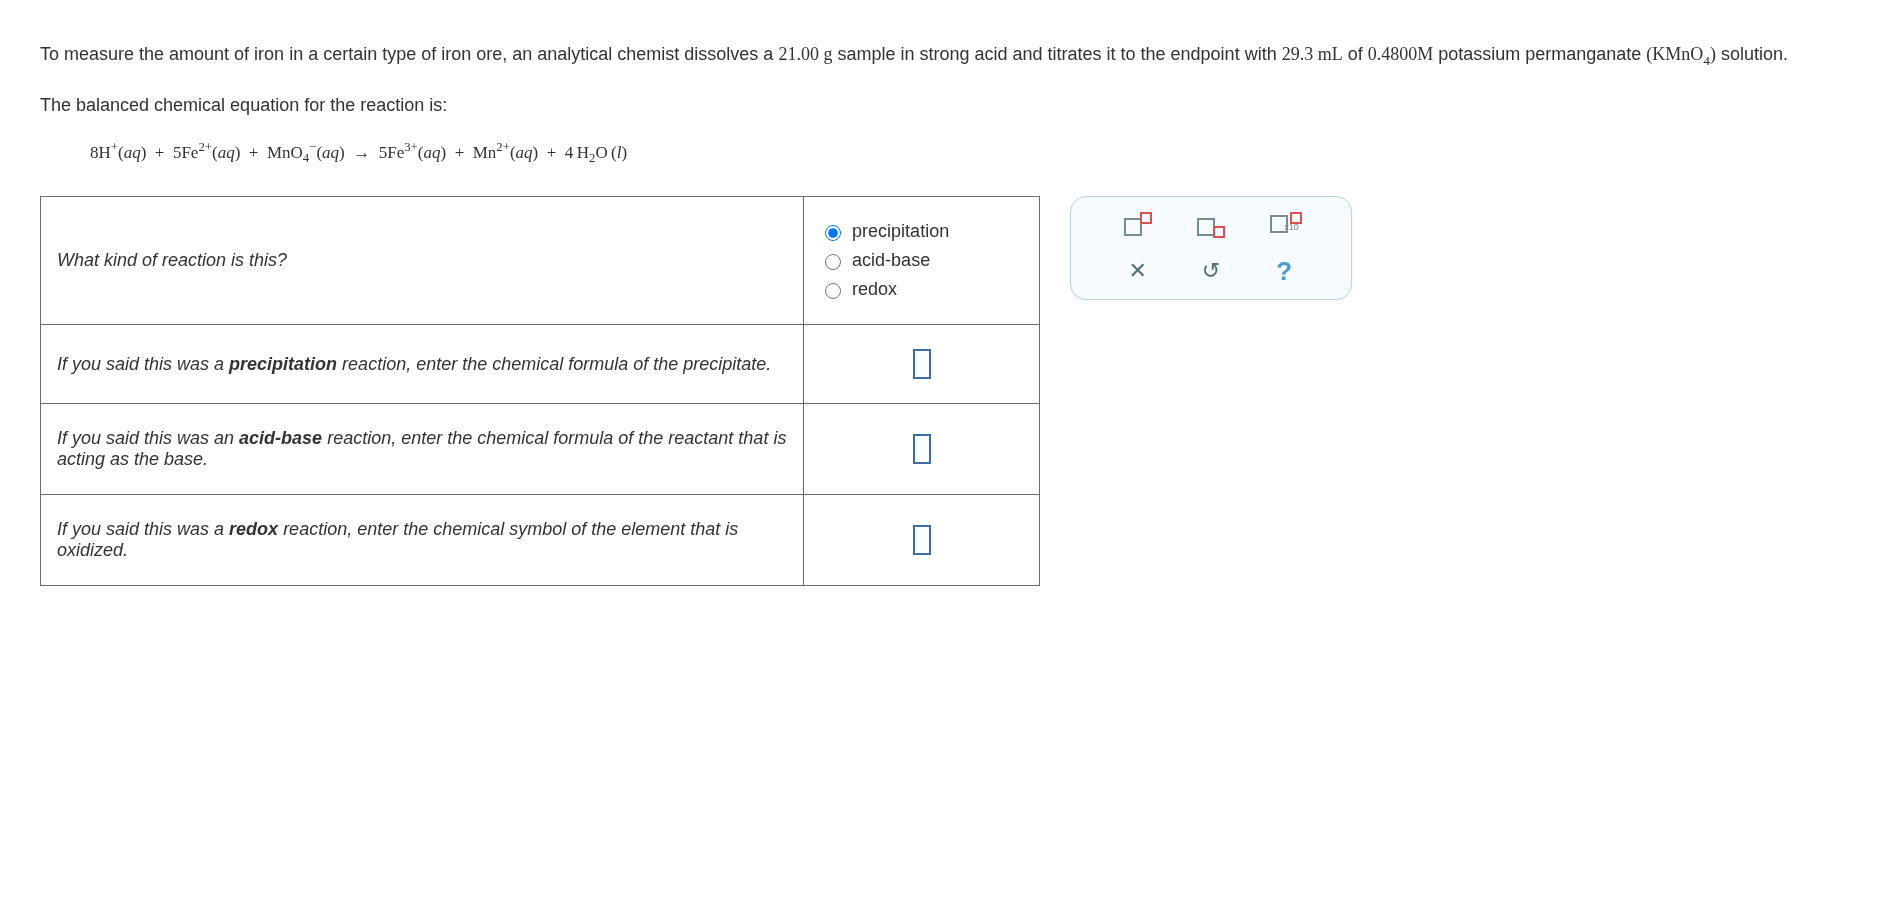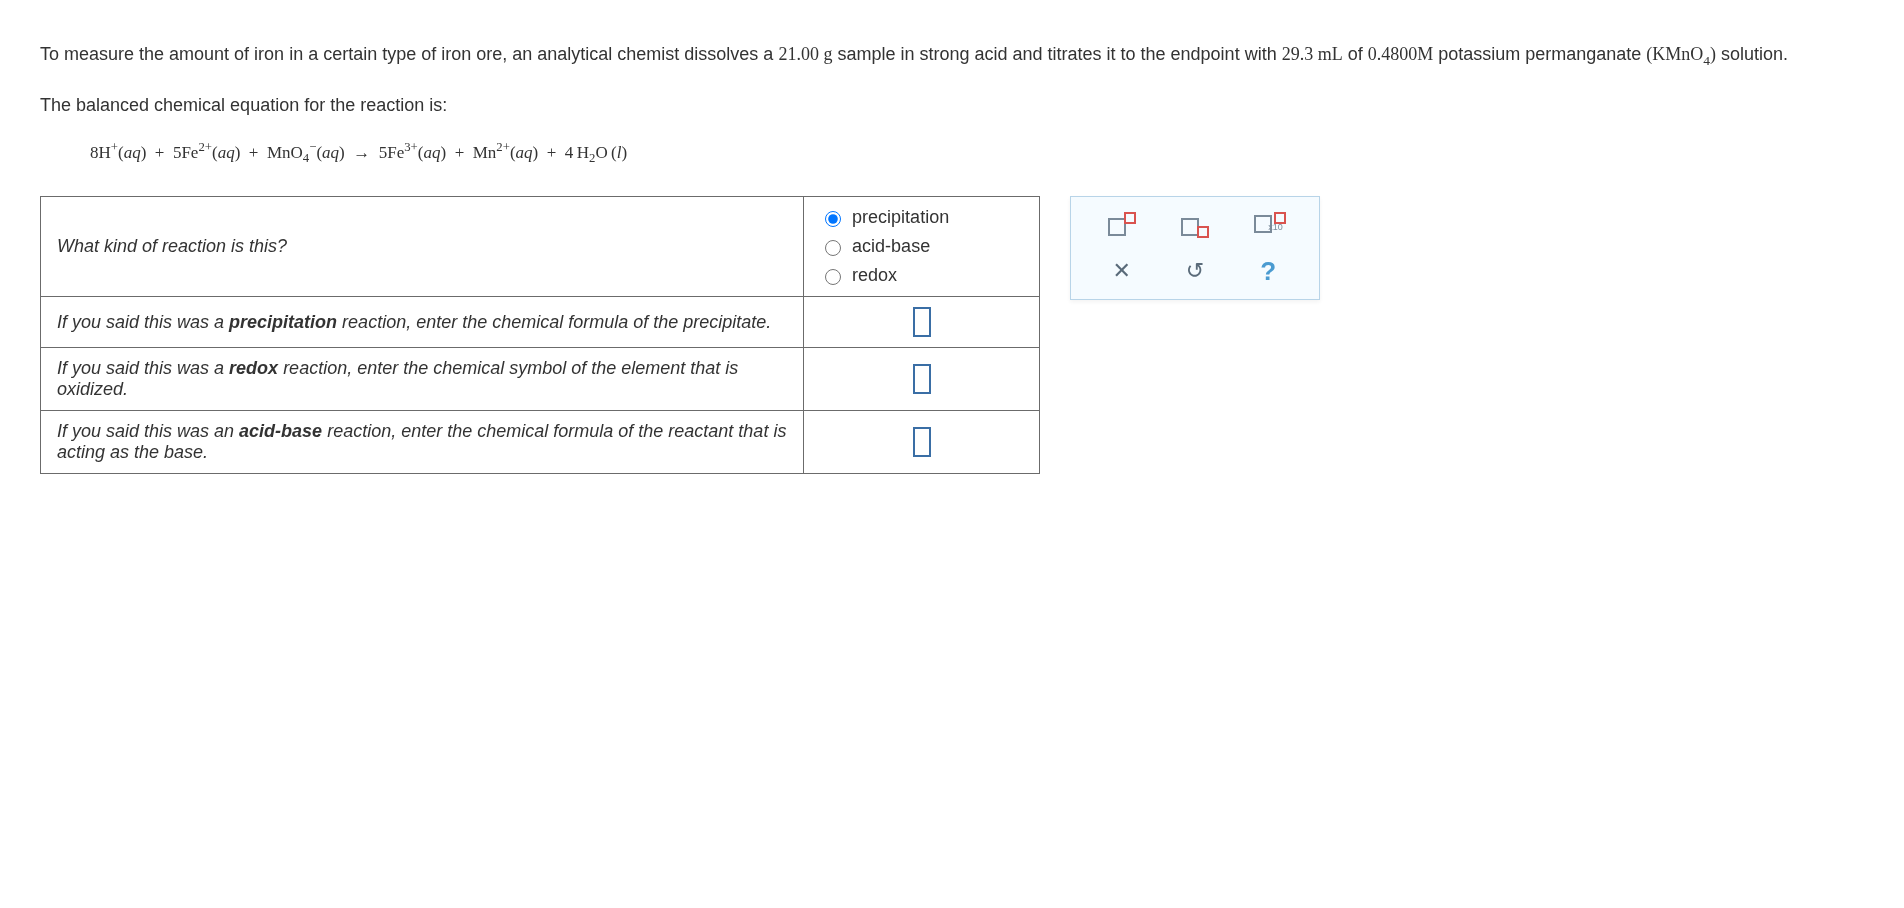--- a/index.html
+++ b/index.html
@@ -29,21 +29,21 @@
     display: flex;
     align-items: flex-start;
     gap: 30px;
   }
   table.qa {
     border-collapse: collapse;
     width: 1000px;
   }
   table.qa td {
     border: 1px solid #6b6b6b;
-    padding: 10px 16px;
+    padding: 24px 16px;
     vertical-align: middle;
   }
   table.qa td.prompt {
     width: 790px;
     font-style: italic;
   }
   table.qa td.answer {
     text-align: center;
     width: 210px;
   }
@@ -75,23 +75,23 @@
     align-items: center;
     gap: 4px;
   }
   .serif-sym {
     font-family: Georgia, 'Times New Roman', serif;
     font-size: 20px;
   }
   
   .toolbar {
     border: 1px solid #b8d4e8;
-    border-radius: 0;
+    border-radius: 16px;
     background: #f5fbff;
-    padding: 12px 14px;
+    padding: 12px 30px;
     box-shadow: 0 2px 4px rgba(0,0,0,0.05);
     width: 220px;
   }
   .tool-row {
     display: flex;
     justify-content: space-around;
     align-items: center;
     margin-bottom: 14px;
   }
   .tool-row:last-child {
@@ -184,29 +184,29 @@
     <tr>
       <td class="prompt">
         <span>If you said this was a </span><b>precipitation</b><span> reaction, enter the chemical formula of the precipitate.</span>
       </td>
       <td class="answer">
         <span class="answer-box"></span>
       </td>
     </tr>
     <tr>
       <td class="prompt">
-        <span>If you said this was a </span><b>redox</b><span> reaction, enter the chemical symbol of the element that is oxidized.</span>
+        <span>If you said this was an </span><b>acid-base</b><span> reaction, enter the chemical formula of the reactant that is acting as the base.</span>
       </td>
       <td class="answer">
         <span class="answer-box"></span>
       </td>
     </tr>
     <tr>
       <td class="prompt">
-        <span>If you said this was an </span><b>acid-base</b><span> reaction, enter the chemical formula of the reactant that is acting as the base.</span>
+        <span>If you said this was a </span><b>redox</b><span> reaction, enter the chemical symbol of the element that is oxidized.</span>
       </td>
       <td class="answer">
         <span class="answer-box"></span>
       </td>
     </tr>
   </tbody>
     </table>
 
   <div class="toolbar">
     <div class="tool-row">

